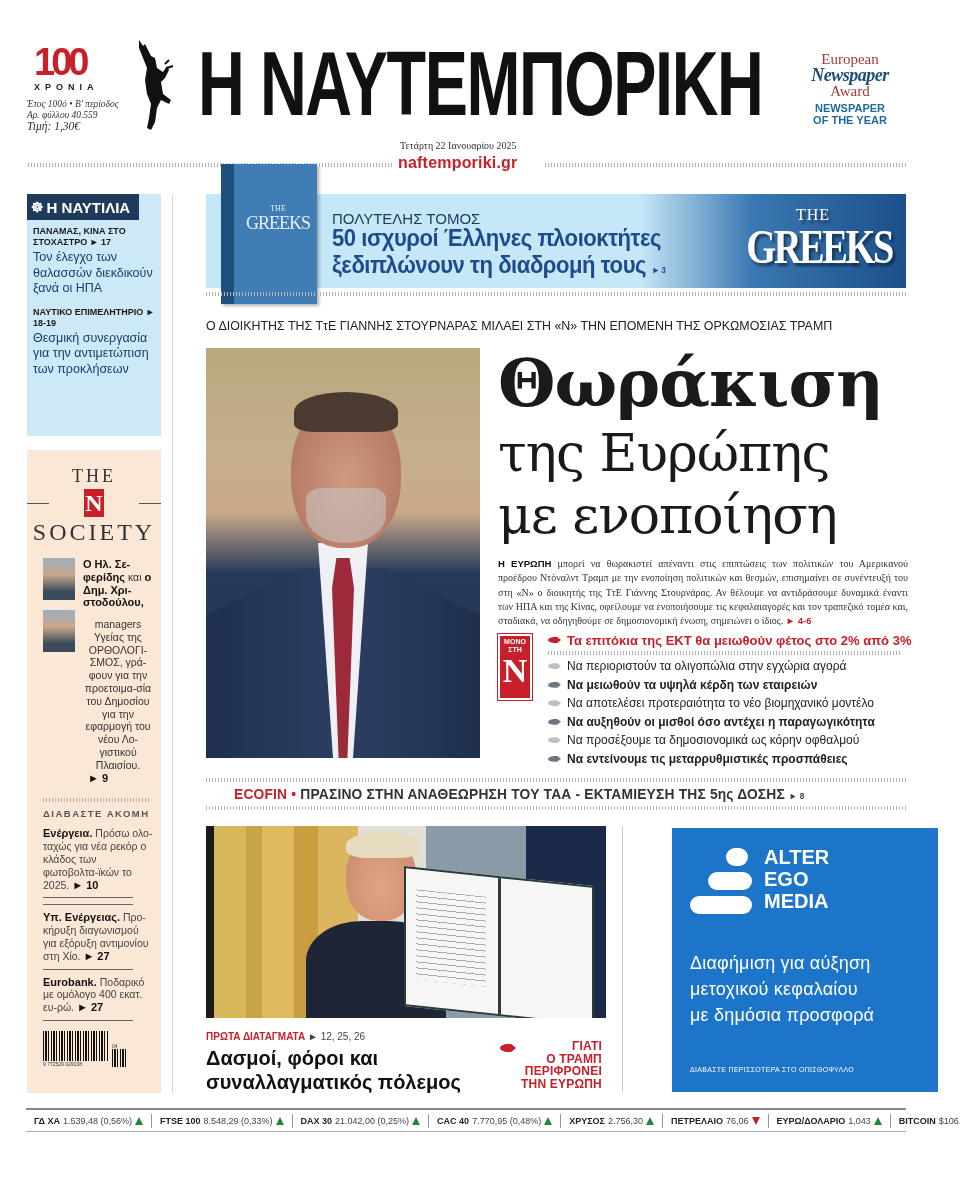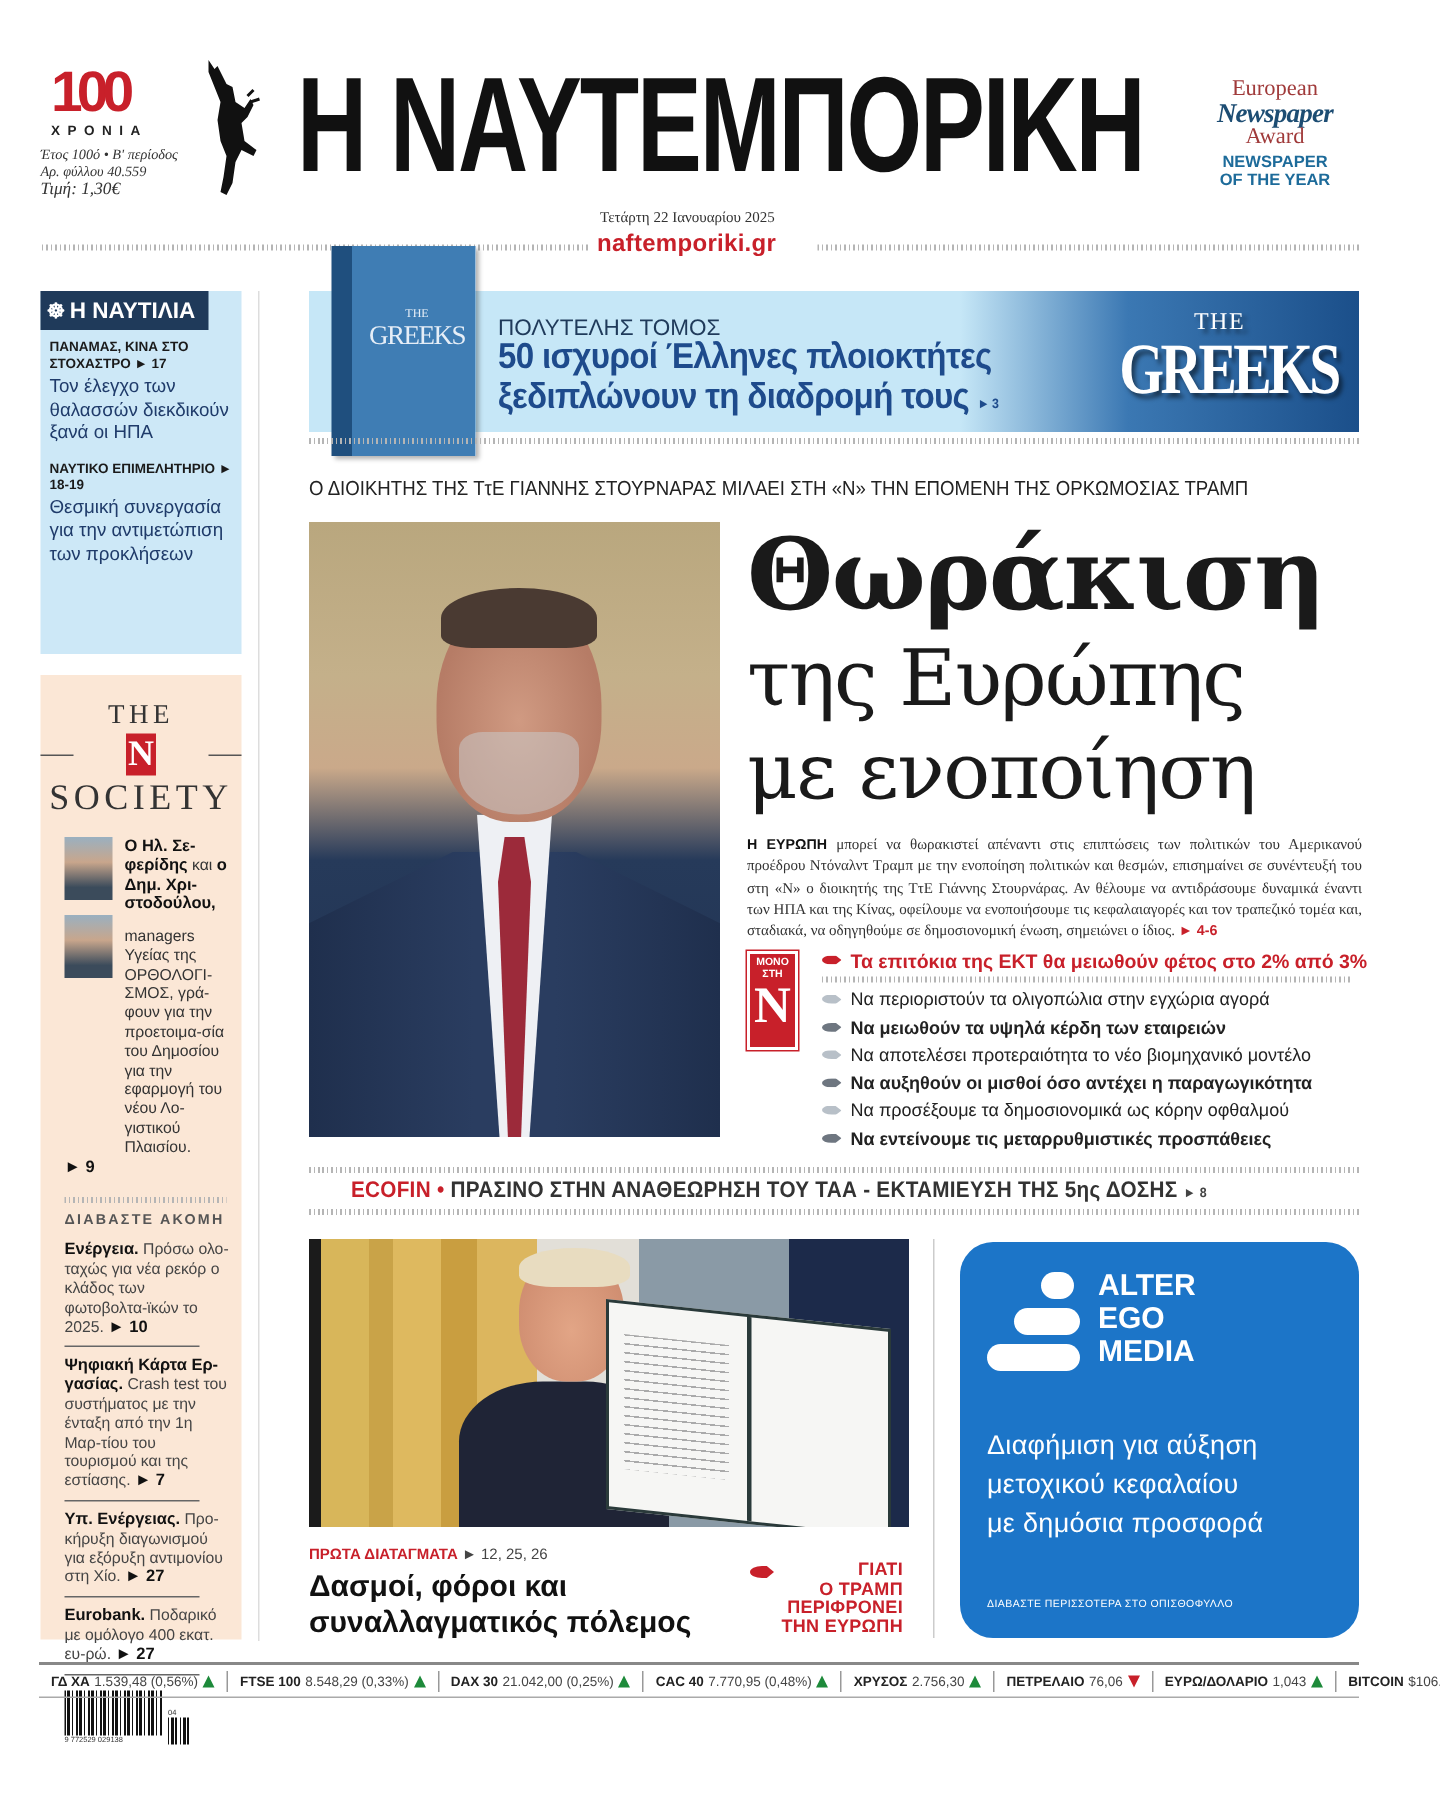--- a/index.html
+++ b/index.html
@@ -101,21 +101,21 @@
 
   .pd-kick { left: 206px; top: 1031px; font-size: 10px; font-weight: bold; color: #c8202a; }
   .pd-kick .ref { color: #444; font-weight: normal; }
   .pd-title { left: 206px; top: 1046px; font-size: 20px; font-weight: bold; line-height: 24px; color: #111; }
   .why { left: 500px; top: 1040px; display: flex; gap: 5px; }
   .why .arr { width: 16px; height: 8px; background: #c8202a; margin-top: 4px; clip-path: polygon(0 0, 70% 0, 100% 50%, 70% 100%, 0 100%); border-radius: 50% 0 0 50%; }
   .why .txt { font-size: 12px; font-weight: bold; color: #888; line-height: 12.5px; letter-spacing: 0.2px; }
   .why .txt .r { color: #c8202a; text-align: right; }
 
   .vdiv { left: 622px; top: 826px; width: 1px; height: 266px; background: #ccc; }
-  .alter { left: 640px; top: 828px; width: 266px; height: 264px; background: #1c75c8; color: #fff; border-radius: 22px; }
+  .alter { left: 672px; top: 828px; width: 266px; height: 264px; background: #1c75c8; color: #fff; }
   .alter .pill { position: absolute; background: #fff; border-radius: 12px; }
   .alter .words { position: absolute; left: 92px; top: 18px; font-size: 20px; font-weight: bold; line-height: 22px; }
   .alter .ad { position: absolute; left: 18px; top: 122px; font-size: 18px; line-height: 26px; font-weight: normal; letter-spacing: 0.2px; }
   .alter .foot { position: absolute; left: 18px; top: 238px; font-size: 7px; letter-spacing: 0.3px; }
 
   .vline-l { left: 172px; top: 194px; width: 1px; height: 900px; background: #ddd; }
 
   
   .ticker { left: 26px; top: 1108px; width: 880px; height: 24px; border-top: 2px solid #888; border-bottom: 1px solid #aaa; display: flex; align-items: center; }
   .tk { display: flex; align-items: center; gap: 3px; padding: 0 8px; font-size: 9px; color: #444; border-right: 1px solid #999; height: 14px; white-space: nowrap; }
@@ -179,32 +179,31 @@
   </div>
   <div class="soc-soc">SOCIETY</div>
   <div style="position:relative;margin:12px 8px 0 16px;">
     <div class="avatar" style="position:absolute;left:0;top:0;"></div>
     <div class="avatar" style="position:absolute;left:0;top:52px;"></div>
     <div class="soc-text" style="padding-left:40px;height:106px;">
       <b>Ο Ηλ. Σε-φερίδης</b>
       <span>και</span>
       <b>ο Δημ. Χρι-στοδούλου,</b>
     </div>
-    <div class="soc-text" style="margin-top:-46px;padding-left:0;text-indent:0;">
+    <div class="soc-text" style="margin-top:-46px;padding-left:0;text-indent:0;text-align:center;">
       <span style="display:block;padding-left:40px;">managers Υγείας της ΟΡΘΟΛΟΓΙ-ΣΜΟΣ, γρά-φουν για την προετοιμα-σία του Δημοσίου για την εφαρμογή του νέου Λο-γιστικού Πλαισίου.</span>
       <b>► 9</b>
     </div>
   </div>
   <div class="dotted-h" style="margin:14px 10px 0 16px;width:108px;"></div>
   <div style="margin:6px 8px 0 16px;">
     <div class="more-h">ΔΙΑΒΑΣΤΕ ΑΚΟΜΗ</div>
     <div style="height:8px;"></div>
     <div class="more-item"><b>Ενέργεια.</b> <span>Πρόσω ολο-ταχώς για νέα ρεκόρ ο κλάδος των φωτοβολτα-ϊκών το 2025.</span> <b>► 10</b></div>
     <div class="sep"></div>
-    <div class="more-item"><b>Ψηφιακή Κάρτα Ερ-γασίας.</b> <span>Crash test του συστήματος με την ένταξη από την 1η Μαρ-τίου του τουρισμού και της εστίασης.</span> <b>► 7</b></div>
     <div class="sep"></div>
     <div class="more-item"><b>Υπ. Ενέργειας.</b> <span>Προ-κήρυξη διαγωνισμού για εξόρυξη αντιμονίου στη Χίο.</span> <b>► 27</b></div>
     <div class="sep"></div>
     <div class="more-item"><b>Eurobank.</b> <span>Ποδαρικό με ομόλογο 400 εκατ. ευ-ρώ.</span> <b>► 27</b></div>
     <div class="sep"></div>
     <div style="display:flex;gap:4px;margin-top:10px;align-items:flex-end;">
       <div>
         <div class="barcode"></div>
         <div style="font-size:5px;color:#333;">9 772529 029138</div>
       </div>

